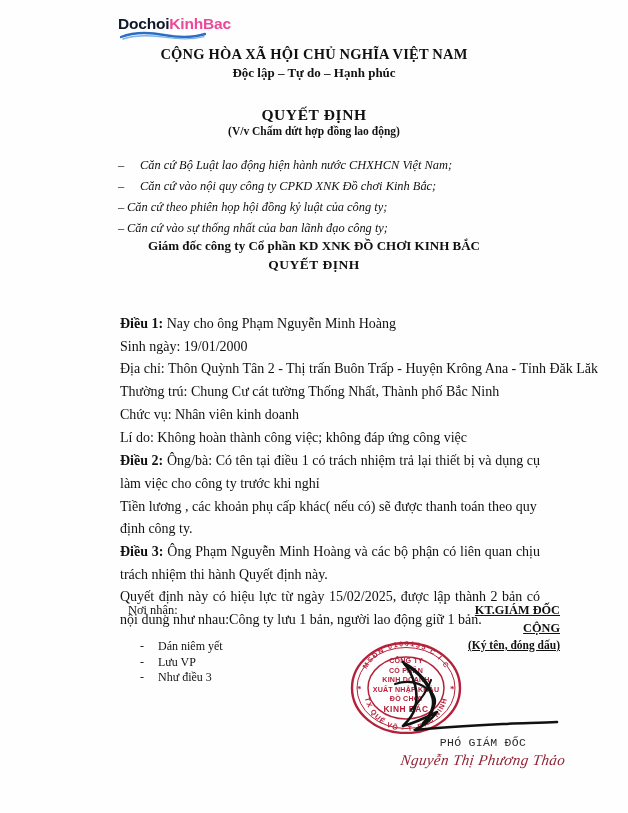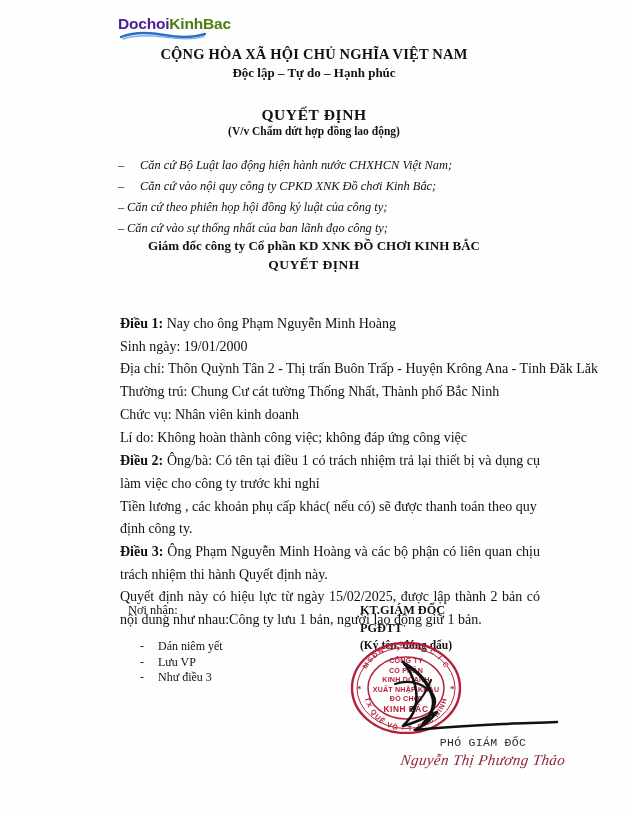--- a/index.html
+++ b/index.html
@@ -28,22 +28,22 @@
     height: 26px;
   }
   .logo-text {
     font-family: "Liberation Sans", sans-serif;
     font-weight: bold;
     font-size: 15.5px;
     letter-spacing: -0.2px;
     white-space: nowrap;
     line-height: 17px;
   }
-  .logo-a { color: #4c1d95; }
-  .logo-b { color: #4d7c0f; }
+  .logo-a { color: #0f172a; }
+  .logo-b { color: #ec4899; }
   .logo-wave {
     position: absolute;
     left: 2px;
     top: 16px;
     width: 86px;
     height: 9px;
   }
 
   
   .abs { position: absolute; }
@@ -158,22 +158,23 @@
     padding-left: 12px;
     box-sizing: border-box;
   }
 
   
   .sign-block {
     position: absolute;
     left: 360px;
     top: 601px;
     width: 200px;
-    text-align: left;
+    text-align: right;
     font-size: 12.3px;
+    text-decoration: underline;
   }
   .sign-role { font-weight: bold; line-height: 18px; }
   .sign-dept { font-weight: bold; line-height: 18px; }
   .sign-note  { font-weight: bold; font-size: 11.5px; line-height: 17px; }
 
   
   .stamp {
     position: absolute;
     left: 349px;
     top: 638px;
@@ -294,21 +295,21 @@
     <div class="noi-nhan-title">Nơi nhận:</div>
     <ul class="noi-nhan-list">
       <li><span class="dash">-</span><span>Dán niêm yết</span></li>
       <li><span class="dash">-</span><span>Lưu VP</span></li>
       <li><span class="dash">-</span><span>Như điều 3</span></li>
     </ul>
   </div>
 
   <div class="sign-block">
     <div class="sign-role">KT.GIÁM ĐỐC</div>
-    <div class="sign-dept">PGĐTT</div>
+    <div class="sign-dept">CỘNG</div>
     <div class="sign-note">(Ký tên, đóng dấu)</div>
   </div>
 
   <div class="stamp">
     <svg width="114" height="96" viewBox="0 0 114 96">
       <defs>
         <path id="arcTop" d="M 12 52 A 45 44 0 0 1 102 52" fill="none"></path>
         <path id="arcBot" d="M 15 52 A 42 41 0 0 0 99 52" fill="none"></path>
       </defs>
       <ellipse cx="57" cy="50" rx="54" ry="45" fill="none" stroke="#B5213A" stroke-width="2.4"></ellipse>

